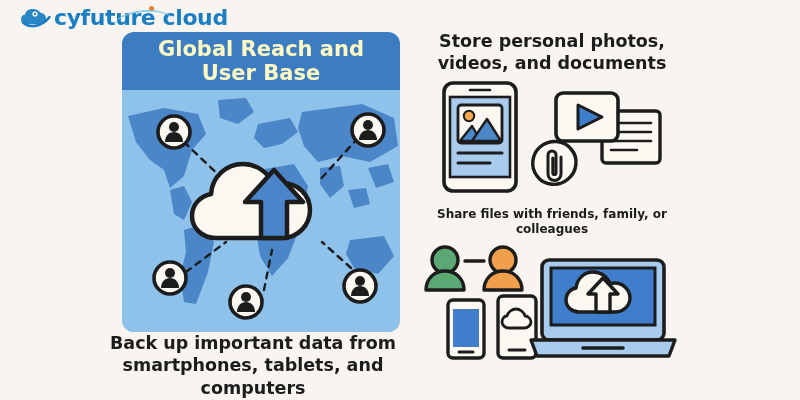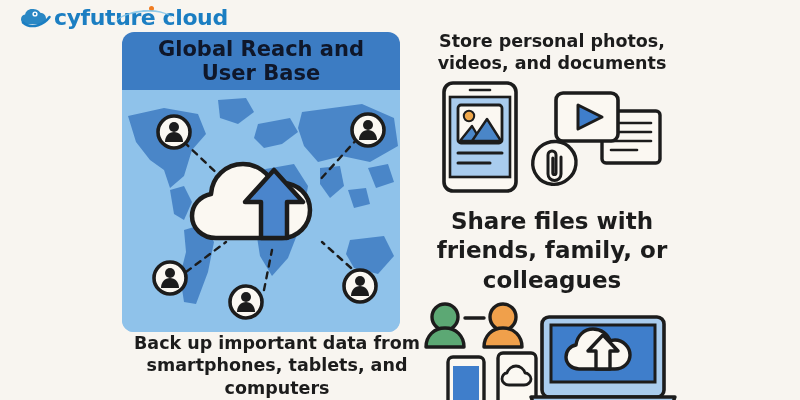--- a/index.html
+++ b/index.html
@@ -37,49 +37,49 @@
   }
   
   .left-card{
     position:absolute;left:122px;top:32px;width:278px;height:300px;
   }
   .card-header{
     height:58px;border-radius:12px 12px 0 0;
     background:#3c7cc3;
     display:flex;align-items:center;justify-content:center;
     text-align:center;
-    color:#0f172a;font-size:21px;font-weight:700;line-height:1.15;
+    color:#fef9c3;font-size:21px;font-weight:700;line-height:1.15;
     padding:0 10px;box-sizing:border-box;
     font-family:"DejaVu Sans", sans-serif;
   }
   .map-wrap{
     position:relative;height:242px;
     border-radius:0 0 12px 12px;
     background:#8fc2ea;
     overflow:hidden;
   }
   .map-svg{position:absolute;inset:0;width:100%;height:100%;}
   .left-caption{
-    position:absolute;left:126px;top:332px;width:302px;
+    position:absolute;left:102px;top:332px;width:302px;
     text-align:center;font-size:17.5px;font-weight:700;color:#1c1c1c;
     line-height:1.28;
     font-family:"DejaVu Sans", sans-serif;
   }
   
   .right-col{
     position:absolute;left:418px;top:30px;width:268px;
   }
   .r-head{
     text-align:center;font-size:17.5px;font-weight:700;color:#1c1c1c;
     line-height:1.28;
     font-family:"DejaVu Sans", sans-serif;
   }
   .r-art{display:block;margin:6px auto 0;}
   .r-head2{
-    text-align:center;font-size:23px;font-weight:700;color:#1c1c1c;
+    text-align:center;font-size:12px;font-weight:700;color:#1c1c1c;
     line-height:1.28;margin-top:14px;
     font-family:"DejaVu Sans", sans-serif;
   }
 </style>
 </head>
 <body>
 
 <div class="page">
 
   <div class="logo">

